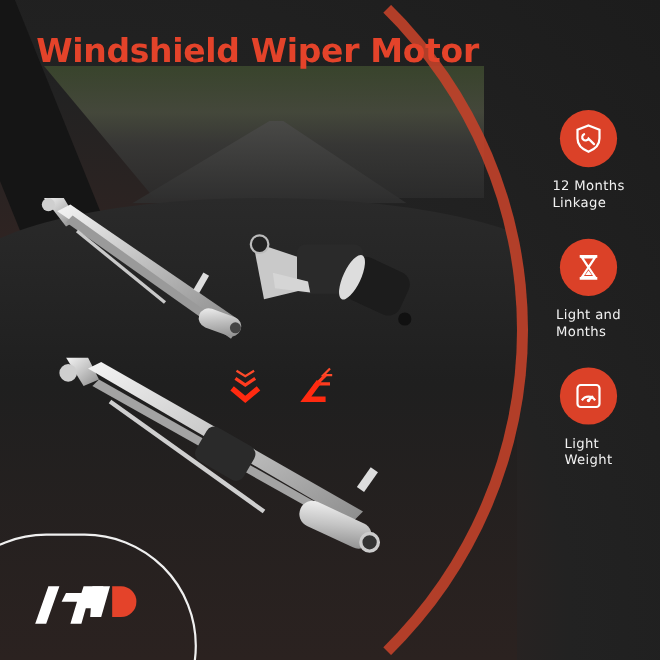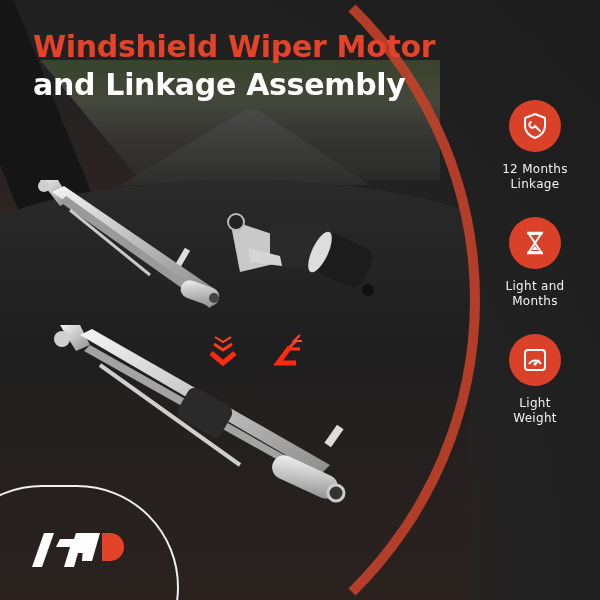--- a/index.html
+++ b/index.html
@@ -29,42 +29,41 @@
   .motor{left:220px;top:200px;width:170px;height:110px;}
   .linkage-assembled{left:40px;top:325px;width:320px;height:180px;}
   
   .arrows{position:absolute;color:#ff3b1f;font-weight:bold;line-height:1;}
   .arrows-left{left:205px;top:333px;}
   .arrows-right{left:272px;top:333px;}
   
   .features{position:absolute;left:488px;top:100px;width:94px;}
   .feature{display:flex;flex-direction:column;align-items:center;height:117px;}
   .badge{width:52px;height:52px;border-radius:50%;background:#db4128;display:flex;align-items:center;justify-content:center;}
-  .feature-label{margin-top:10px;color:#f2f2f2;font-size:12px;line-height:15px;text-align:center;letter-spacing:.3px;}
+  .feature-label{margin-top:10px;color:#f2f2f2;font-size:12px;line-height:15px;letter-spacing:.3px;}
   
   .logo-frame{position:absolute;left:-60px;top:485px;width:235px;height:200px;border:2px solid #f0f0f0;border-radius:110px;}
   .logo{position:absolute;left:30px;top:525px;}
 </style>
 </head>
 <body>
 
 <div class="canvas">
 
   <div class="scene">
     <div class="windshield"></div>
     <div class="road"></div>
     <div class="pillar"></div>
     <div class="dash"></div>
   </div>
 
   <div class="arc"></div>
 
   <div class="title">
     <div class="l1">Windshield Wiper Motor</div>
-    <div class="l2">and Linkage Assembly</div>
   </div>
 
   <svg class="part linkage-top" viewBox="0 0 200 140">
     <defs>
       <linearGradient id="metal" x1="0" y1="0" x2="1" y2="1">
         <stop offset="0" stop-color="#f4f4f4"></stop>
           <stop offset=".5" stop-color="#bdbdbd"></stop>
           <stop offset="1" stop-color="#8a8a8a"></stop>
       </linearGradient>
     </defs>

